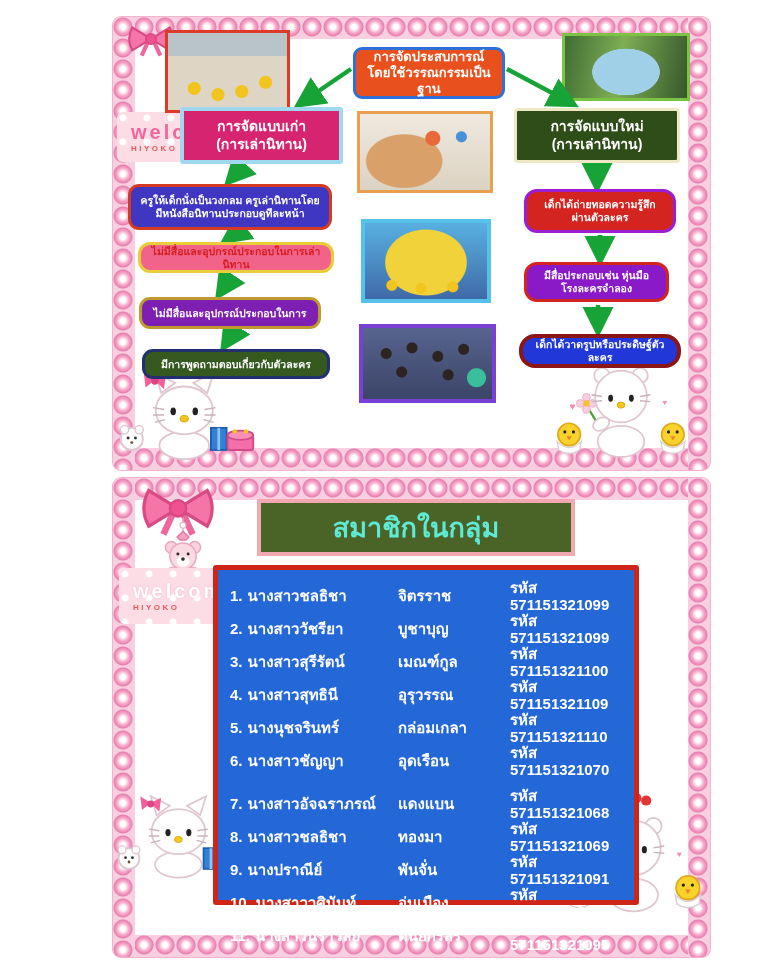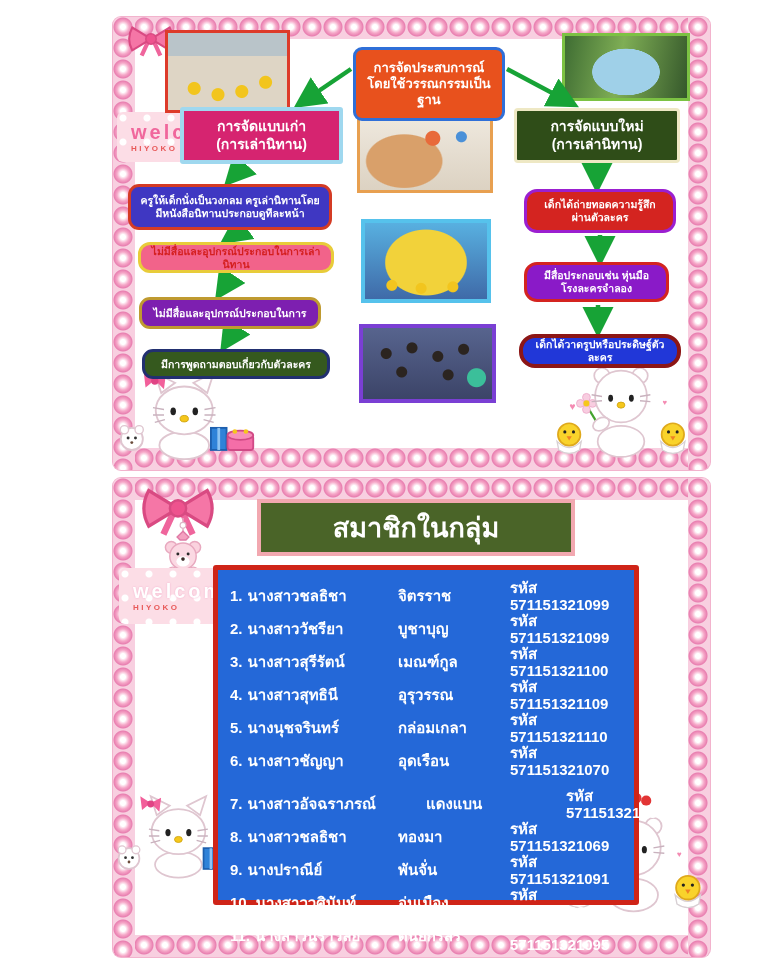--- a/index.html
+++ b/index.html
@@ -22,21 +22,21 @@
      background-image:radial-gradient(circle 9px at 10px 10px,#ffffff 0 2.5px,#f6a9c9 6px,#e87fb0 9px,rgba(232,127,176,0) 10px);
      background-size:22px 21px;background-repeat:repeat-y;}
   .pearl.pl{left:0;border-radius:8px 0 0 8px;}
   .pearl.pr{right:0;border-radius:0 8px 8px 0;}
 
   
   .fbox{position:absolute;display:flex;align-items:center;justify-content:center;text-align:center;
         color:#fff;font-weight:bold;line-height:1.22;padding:2px 8px;box-sizing:border-box;z-index:3;}
 
   
-  .title-box   {left:240px;top:30px;width:152px;height:74px;background:#e8511d;border:3px solid #2f6fd8;border-radius:9px;font-size:13px;}
+  .title-box   {left:240px;top:30px;width:152px;height:52px;background:#e8511d;border:3px solid #2f6fd8;border-radius:9px;font-size:13px;}
   .old-header  {left:67px; top:90px; width:163px;height:57px;background:#d62470;border:4px solid #9fd8ef;border-radius:3px;font-size:14px;}
   .new-header  {left:401px;top:91px; width:166px;height:55px;background:#2f4d18;border:3px solid #eee8c4;border-radius:4px;font-size:14px;}
   .old-step1   {left:15px; top:167px;width:204px;height:46px;background:#3f37c2;border:3px solid #d43b24;border-radius:11px;font-size:10.5px;}
   .old-step2   {left:25px; top:225px;width:196px;height:31px;background:#f2638a;border:3px solid #e8cc3a;border-radius:12px;font-size:10.5px;color:#d41f1f;}
   .old-step3   {left:26px; top:280px;width:182px;height:32px;background:#7d1fb0;border:3px solid #bf9a30;border-radius:11px;font-size:10.5px;}
   .old-step4   {left:29px; top:332px;width:188px;height:30px;background:#35591e;border:3px solid #223070;border-radius:11px;font-size:10.5px;}
   .new-step1   {left:411px;top:172px;width:152px;height:44px;background:#d42420;border:3px solid #9b1fd0;border-radius:13px;font-size:10.5px;}
   .new-step2   {left:411px;top:245px;width:145px;height:40px;background:#8a1ac8;border:3px solid #d42420;border-radius:13px;font-size:10.5px;}
   .new-step3   {left:406px;top:317px;width:162px;height:34px;background:#2137d8;border:4px solid #8c1616;border-radius:16px;font-size:10.5px;}
 
@@ -88,28 +88,28 @@
   .welcome1 .wtxt{color:#f0679c;}
   .welcome2{left:6px;top:90px;width:130px;height:56px;}
   .welcome2 .wtxt{color:#ffffff;text-shadow:0 0 2px #f2a9c9;}
 
   .deco{position:absolute;z-index:2;}
   .arrows{position:absolute;left:0;top:0;z-index:2;}
 
   
   .members-title{position:absolute;left:144px;top:21px;width:318px;height:57px;z-index:3;
      background:#4a6428;border:4px solid #f2a8b0;box-sizing:border-box;display:flex;align-items:center;
-     justify-content:center;color:#ffffff;font-weight:bold;font-size:27px;}
+     justify-content:center;color:#5eead4;font-weight:bold;font-size:27px;}
   .members-panel{position:absolute;left:100px;top:87px;width:426px;height:340px;z-index:3;
      background:#2468d8;border:5px solid #cf2418;box-sizing:border-box;border-radius:3px;
      display:flex;flex-direction:column;justify-content:space-between;
      padding:10px 8px 10px 12px;color:#fff;font-weight:bold;font-size:15px;}
   .member-row{display:grid;grid-template-columns:168px 112px auto;align-items:center;line-height:1.1;}
   .member-row .mno{display:inline-block;margin-right:5px;}
-  .member-row:nth-of-type(7){margin-top:10px;gap:28px;}
+  .member-row:nth-of-type(7){margin-top:10px;}
 </style>
 </head>
 <body>
 
 <svg width="0" height="0" style="position:absolute" aria-hidden="true">
   <defs>
     <symbol id="sym-ribbon" viewBox="0 0 100 64">
       <path d="M44 36 L32 62 M56 36 L68 62" stroke="#ef659c" stroke-width="8" fill="none"></path>
       <path d="M50 30 L14 8 Q2 30 14 52 Z" fill="#f576a6" stroke="#d94a82" stroke-width="4"></path>
       <path d="M50 30 L86 8 Q98 30 86 52 Z" fill="#f576a6" stroke="#d94a82" stroke-width="4"></path>

